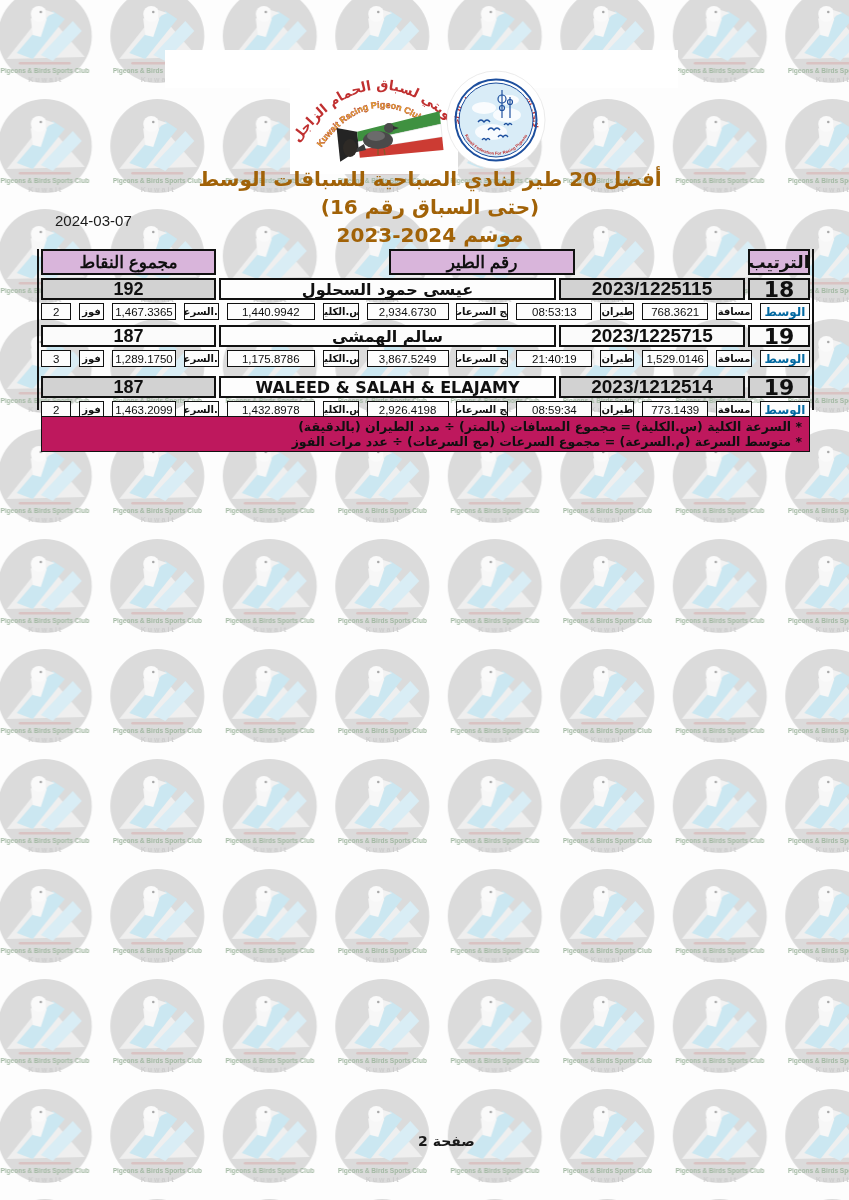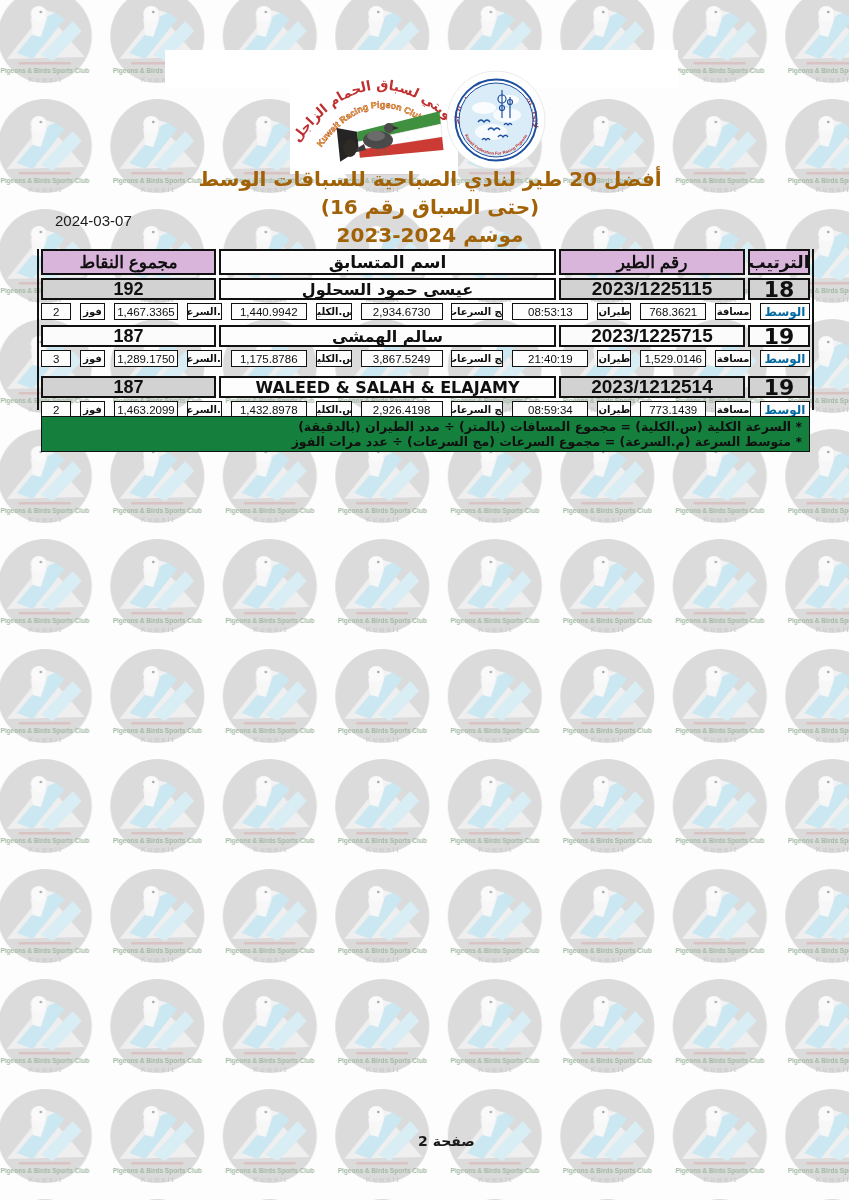--- a/index.html
+++ b/index.html
@@ -37,24 +37,24 @@
   .c-pts  { width:175px; font-size:18px; font-family:"Liberation Sans", sans-serif; }
   .shaded .c-rank, .shaded .c-ring, .shaded .c-pts { background:#d2d2d2; }
   .plain  .c-rank, .plain  .c-ring, .plain  .c-pts { background:#fbfbfb; }
 
   .det-row { height:17px; }
   .det-row .cell { border-width:1.5px; font-size:11.5px; font-family:"Liberation Sans", sans-serif; }
   .d-lab { font-family:"DejaVu Sans", sans-serif !important; font-weight:bold; font-size:10px !important; }
   .d-grp { width:50px; color:#0369a1; font-weight:bold; font-size:12px !important;
            font-family:"DejaVu Sans", sans-serif !important; }
   .w36{width:36px} .w66{width:66px} .w34{width:34px} .w76{width:76px} .w52{width:52px}
-  .w82{width:82px} .w80{width:76px} .w35{width:35px} .w64{width:64px} .w22{width:25px} .w30{width:30px}
+  .w82{width:82px} .w80{width:88px} .w35{width:35px} .w64{width:64px} .w22{width:25px} .w30{width:30px}
   .gap5 { margin-bottom:5px; } .gap8 { margin-bottom:9px; }
 
-  .notes { position:absolute; left:41px; top:416px; width:769px; background:#15803d;
+  .notes { position:absolute; left:41px; top:416px; width:769px; background:#be185d;
            border:1.5px solid #111; direction:rtl; text-align:right; padding:2px 7px;
            font-size:12.5px; font-weight:bold; line-height:15px; color:#101010; }
 
   .page-num { position:absolute; left:0; top:1133px; width:849px; text-align:center;
               direction:rtl; font-size:14px; font-weight:bold; color:#1a1a1a;padding-left:44px; }
 </style>
 </head>
 <body>
 
 <div class="page">
@@ -152,21 +152,20 @@
     <div>موسم 2024-2023</div>
   </div>
 
   <div class="tbl-frame"></div>
 
   <div class="tbl">
 
     <div class="row hdr-row">
       <div class="cell c-rank">الترتيب</div>
       <div class="cell c-ring">رقم الطير</div>
-      <div class="cell c-name">اسم المتسابق</div>
       <div class="cell c-pts">مجموع النقاط</div>
     </div>
 
     <div class="row main-row shaded">
       <div class="cell c-rank">18</div>
       <div class="cell c-ring">2023/1225115</div>
       <div class="cell c-name">عيسى حمود السحلول</div>
       <div class="cell c-pts">192</div>
     </div>
     <div class="row det-row gap5">

